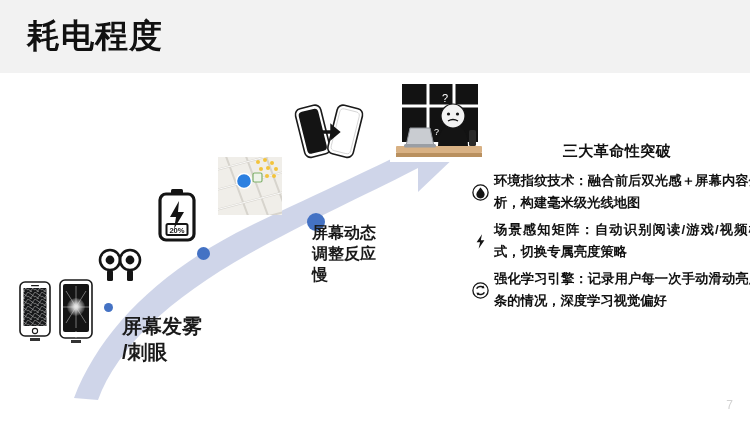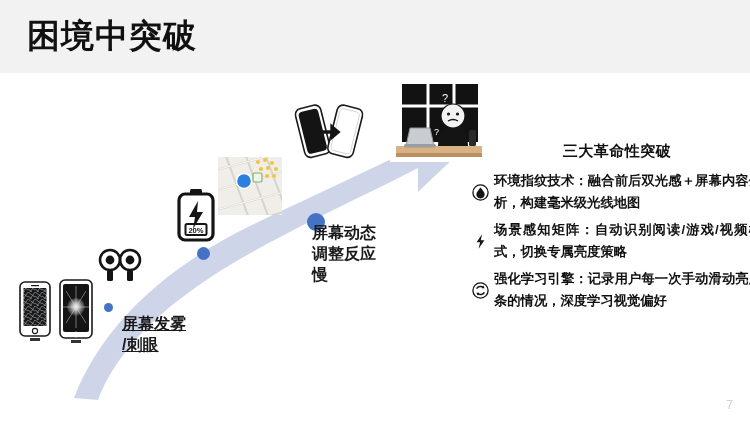--- a/index.html
+++ b/index.html
@@ -25,37 +25,37 @@
     letter-spacing:1px;line-height:46px;
     white-space:nowrap;
   }
   
   .arrow-wrap{
     position:absolute;left:40px;top:80px;width:420px;height:320px;
   }
   
   .phones-pair{position:absolute;left:14px;top:278px;width:92px;height:66px;}
   .eyes-icon{position:absolute;left:97px;top:247px;width:46px;height:40px;}
-  .battery-icon{position:absolute;left:175px;top:188px;width:42px;height:54px;}
+  .battery-icon{position:absolute;left:156px;top:188px;width:42px;height:54px;}
   .map-thumb{
     position:absolute;left:218px;top:157px;width:64px;height:58px;
     overflow:hidden;border:0;
   }
   .phones-switch{position:absolute;left:292px;top:98px;width:72px;height:62px;}
   .desk-photo{
     position:absolute;left:390px;top:78px;width:98px;height:84px;
     overflow:hidden;
   }
   
   .dot{position:absolute;border-radius:50%;background:#4472c4;}
   .callout-label{
     position:absolute;color:#1a1a1a;font-weight:bold;
     line-height:1.32;white-space:pre-line;
   }
-  .cl-1{left:122px;top:313px;font-size:16px;text-decoration:underline;}
+  .cl-1{left:122px;top:313px;font-size:20px;}
   .cl-2{left:214px;top:256px;font-size:16px;}
   .cl-3{left:312px;top:222px;font-size:16px;}
   .dot-1{left:104px;top:303px;width:9px;height:9px;}
   .dot-2{left:197px;top:247px;width:13px;height:13px;}
   .dot-3{left:307px;top:213px;width:18px;height:18px;}
   
   .right-panel{position:absolute;left:472px;top:142px;width:290px;}
   .panel-heading{
     text-align:center;font-size:15px;font-weight:bold;color:#111;
     margin:0 0 9px 0;letter-spacing:.5px;
@@ -74,21 +74,21 @@
     position:absolute;right:17px;bottom:10px;
     font-size:12px;color:#d2d2d2;
   }
 </style>
 </head>
 <body>
 
 <div id="slide">
 
   <div class="header-band"></div>
-  <div class="header-title">困境中突破</div>
+  <div class="header-title">耗电程度</div>
 
   <div class="arrow-wrap">
     <svg width="420" height="320" viewBox="0 0 420 320" xmlns="http://www.w3.org/2000/svg">
       <path d="M34 318 C 60 250, 120 190, 210 146 C 280 112, 340 86, 380 64
                L 380 40 L 418 74 L 378 112 L 378 88
                C 340 108, 282 134, 216 170 C 132 216, 78 266, 58 320 Z" fill="#ccd3e8" opacity="0.95"></path>
     </svg>
   </div>
 
   <div class="phones-pair">

